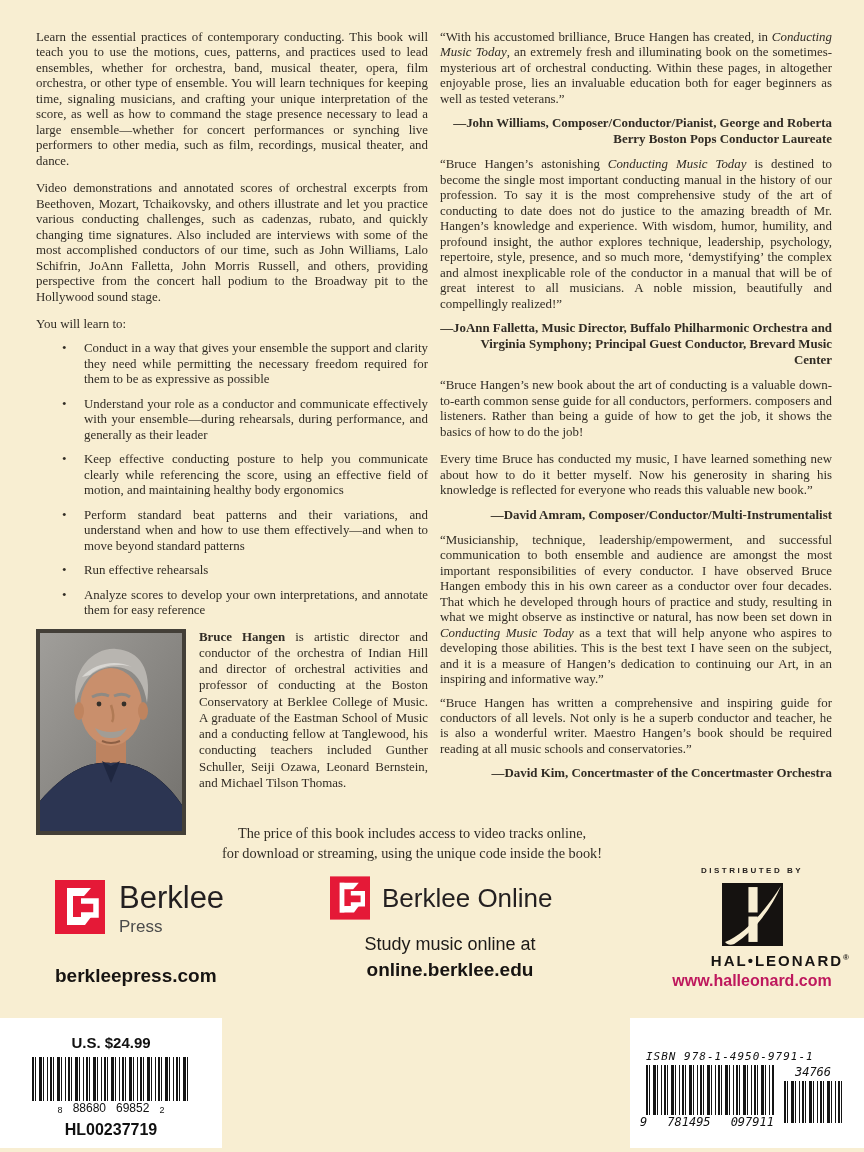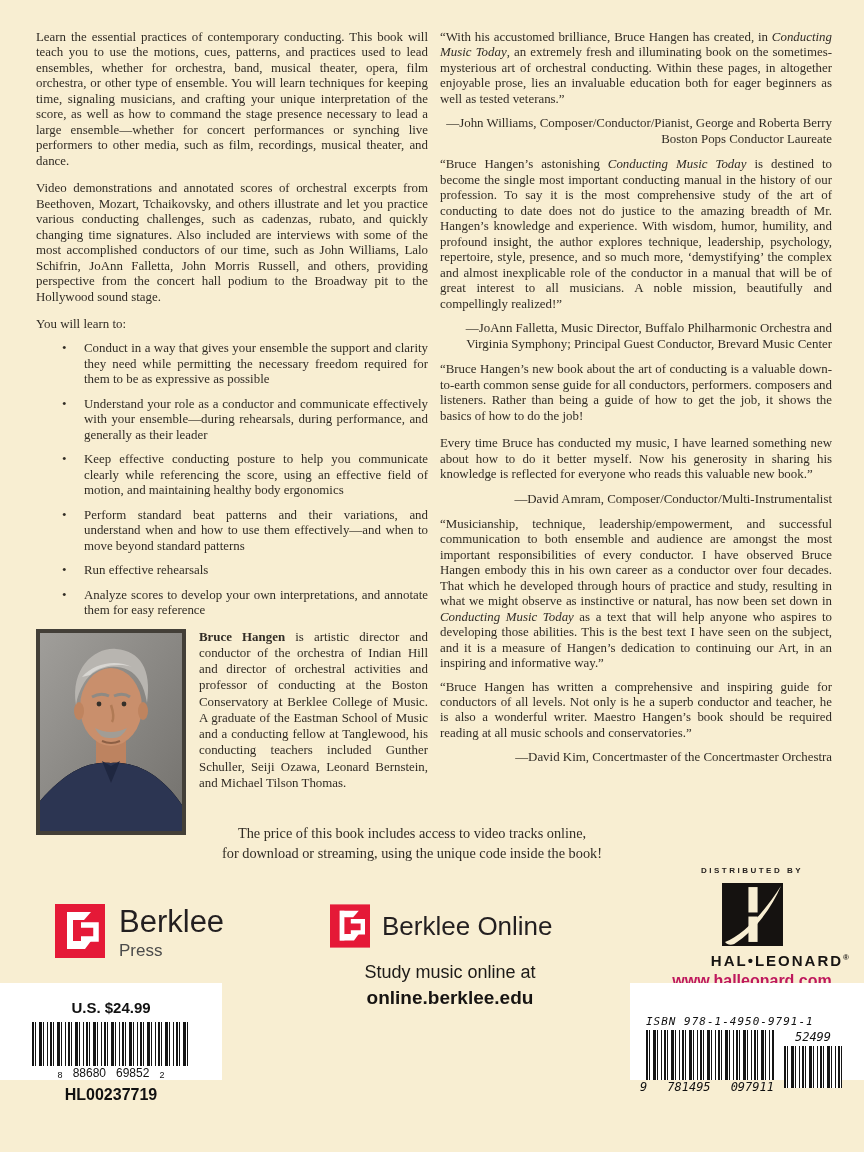--- a/index.html
+++ b/index.html
@@ -20,44 +20,44 @@
   ul.learn .dot{flex:none;width:22px;margin-left:26px;font-size:12.9px;}
   ul.learn .litext{flex:1;font-size:12.9px;line-height:1.2;text-align:justify;}
   
   .biosec{display:flex;gap:13px;margin-top:10px;}
   .photo{flex:none;width:142px;height:198px;border:4px solid #433f38;background:#8e8c88;}
   .photo svg{display:block;}
   p.bio{flex:1;font-size:12.9px;line-height:1.26;text-align:justify;margin:0;}
   p.bio b{font-weight:bold;}
   
   .qb{margin:0 0 6px;}
-  .attr{font-weight:normal;text-align:right;font-size:12.9px;line-height:1.24;margin:2px 0 10px;}
+  .attr{font-weight:bold;text-align:right;font-size:12.9px;line-height:1.24;margin:2px 0 10px;}
   
   .notice{position:absolute;top:823px;left:0;width:824px;text-align:center;
           font-size:14.3px;line-height:1.42;}
-  .bp{position:absolute;left:55px;top:904px;}
+  .bp{position:absolute;left:55px;top:880px;}
   .bp-top{display:flex;align-items:flex-start;gap:14px;}
   .bp-name{font-family:"Liberation Sans",sans-serif;font-size:31px;color:#231f20;line-height:1;margin-top:2px;}
   .bp-sub{font-family:"Liberation Sans",sans-serif;font-size:17px;color:#4b4b4b;margin-top:4px;}
   .bp-url{font-family:"Liberation Sans",sans-serif;font-weight:bold;font-size:19px;color:#171412;margin-top:28px;}
-  .bo{position:absolute;left:330px;top:904px;width:240px;text-align:center;}
+  .bo{position:absolute;left:330px;top:876px;width:240px;text-align:center;}
   .bo-top{display:flex;align-items:center;gap:12px;justify-content:flex-start;}
   .bo-name{font-family:"Liberation Sans",sans-serif;font-size:26px;color:#231f20;white-space:nowrap;}
   .bo-tag1{font-family:"Liberation Sans",sans-serif;font-size:18px;color:#1c1a18;margin-top:14px;}
   .bo-tag2{font-family:"Liberation Sans",sans-serif;font-weight:bold;font-size:19px;color:#171412;margin-top:4px;}
   .hl{position:absolute;left:653px;top:866px;width:198px;text-align:center;}
   .hl-dist{font-family:"Liberation Sans",sans-serif;font-weight:bold;font-size:8px;
            letter-spacing:2.5px;color:#262220;}
   .hl-mark{margin:8px auto 6px;width:61px;height:63px;}
   .hl-name{font-family:"Liberation Sans",sans-serif;font-weight:bold;font-size:15px;
            letter-spacing:2px;color:#171412;white-space:nowrap;text-align:right;}
   .hl-name sup{font-size:8px;}
   .hl-url{font-family:"Liberation Sans",sans-serif;font-weight:bold;font-size:16px;color:#be185d;margin-top:3px;}
   
-  .panel{position:absolute;top:983px;height:97px;background:#ffffff;}
+  .panel{position:absolute;top:1018px;height:130px;background:#ffffff;}
   .panel.leftp{left:0;width:222px;}
   .panel.rightp{left:630px;width:234px;font-style:italic;}
   .price{font-family:"Liberation Sans",sans-serif;font-weight:bold;font-size:15px;
          text-align:center;color:#111;margin-top:16px;}
   .bars{background:repeating-linear-gradient(90deg,#141414 0 2px,#fff 2px 3px,#141414 3px 4px,#fff 4px 7px,#141414 7px 10px,#fff 10px 11px,#141414 11px 12px,#fff 12px 15px,#141414 15px 16px,#fff 16px 18px);}
   .upc-bars{width:158px;height:44px;margin:6px auto 0;}
   .upc-digits{display:flex;align-items:flex-end;justify-content:center;gap:10px;width:200px;margin:0 auto;
               font-family:"Liberation Sans",sans-serif;font-size:12px;color:#111;}
   .upc-digits .side{font-size:9px;}
   .hlnum{font-family:"Liberation Sans",sans-serif;font-weight:bold;font-size:16px;
@@ -249,19 +249,19 @@
     <div class="ean-wrap">
       <div class="ean-main">
         <div class="bars ean-bars"></div>
         <div class="ean-digits">
           <span>9</span>
           <span>781495</span>
           <span>097911</span>
         </div>
       </div>
       <div class="supp">
-        <div class="supp-num">52499</div>
+        <div class="supp-num">34766</div>
         <div class="bars supp-bars"></div>
       </div>
     </div>
   </div>
 
 </div>
 
 </body></html>

